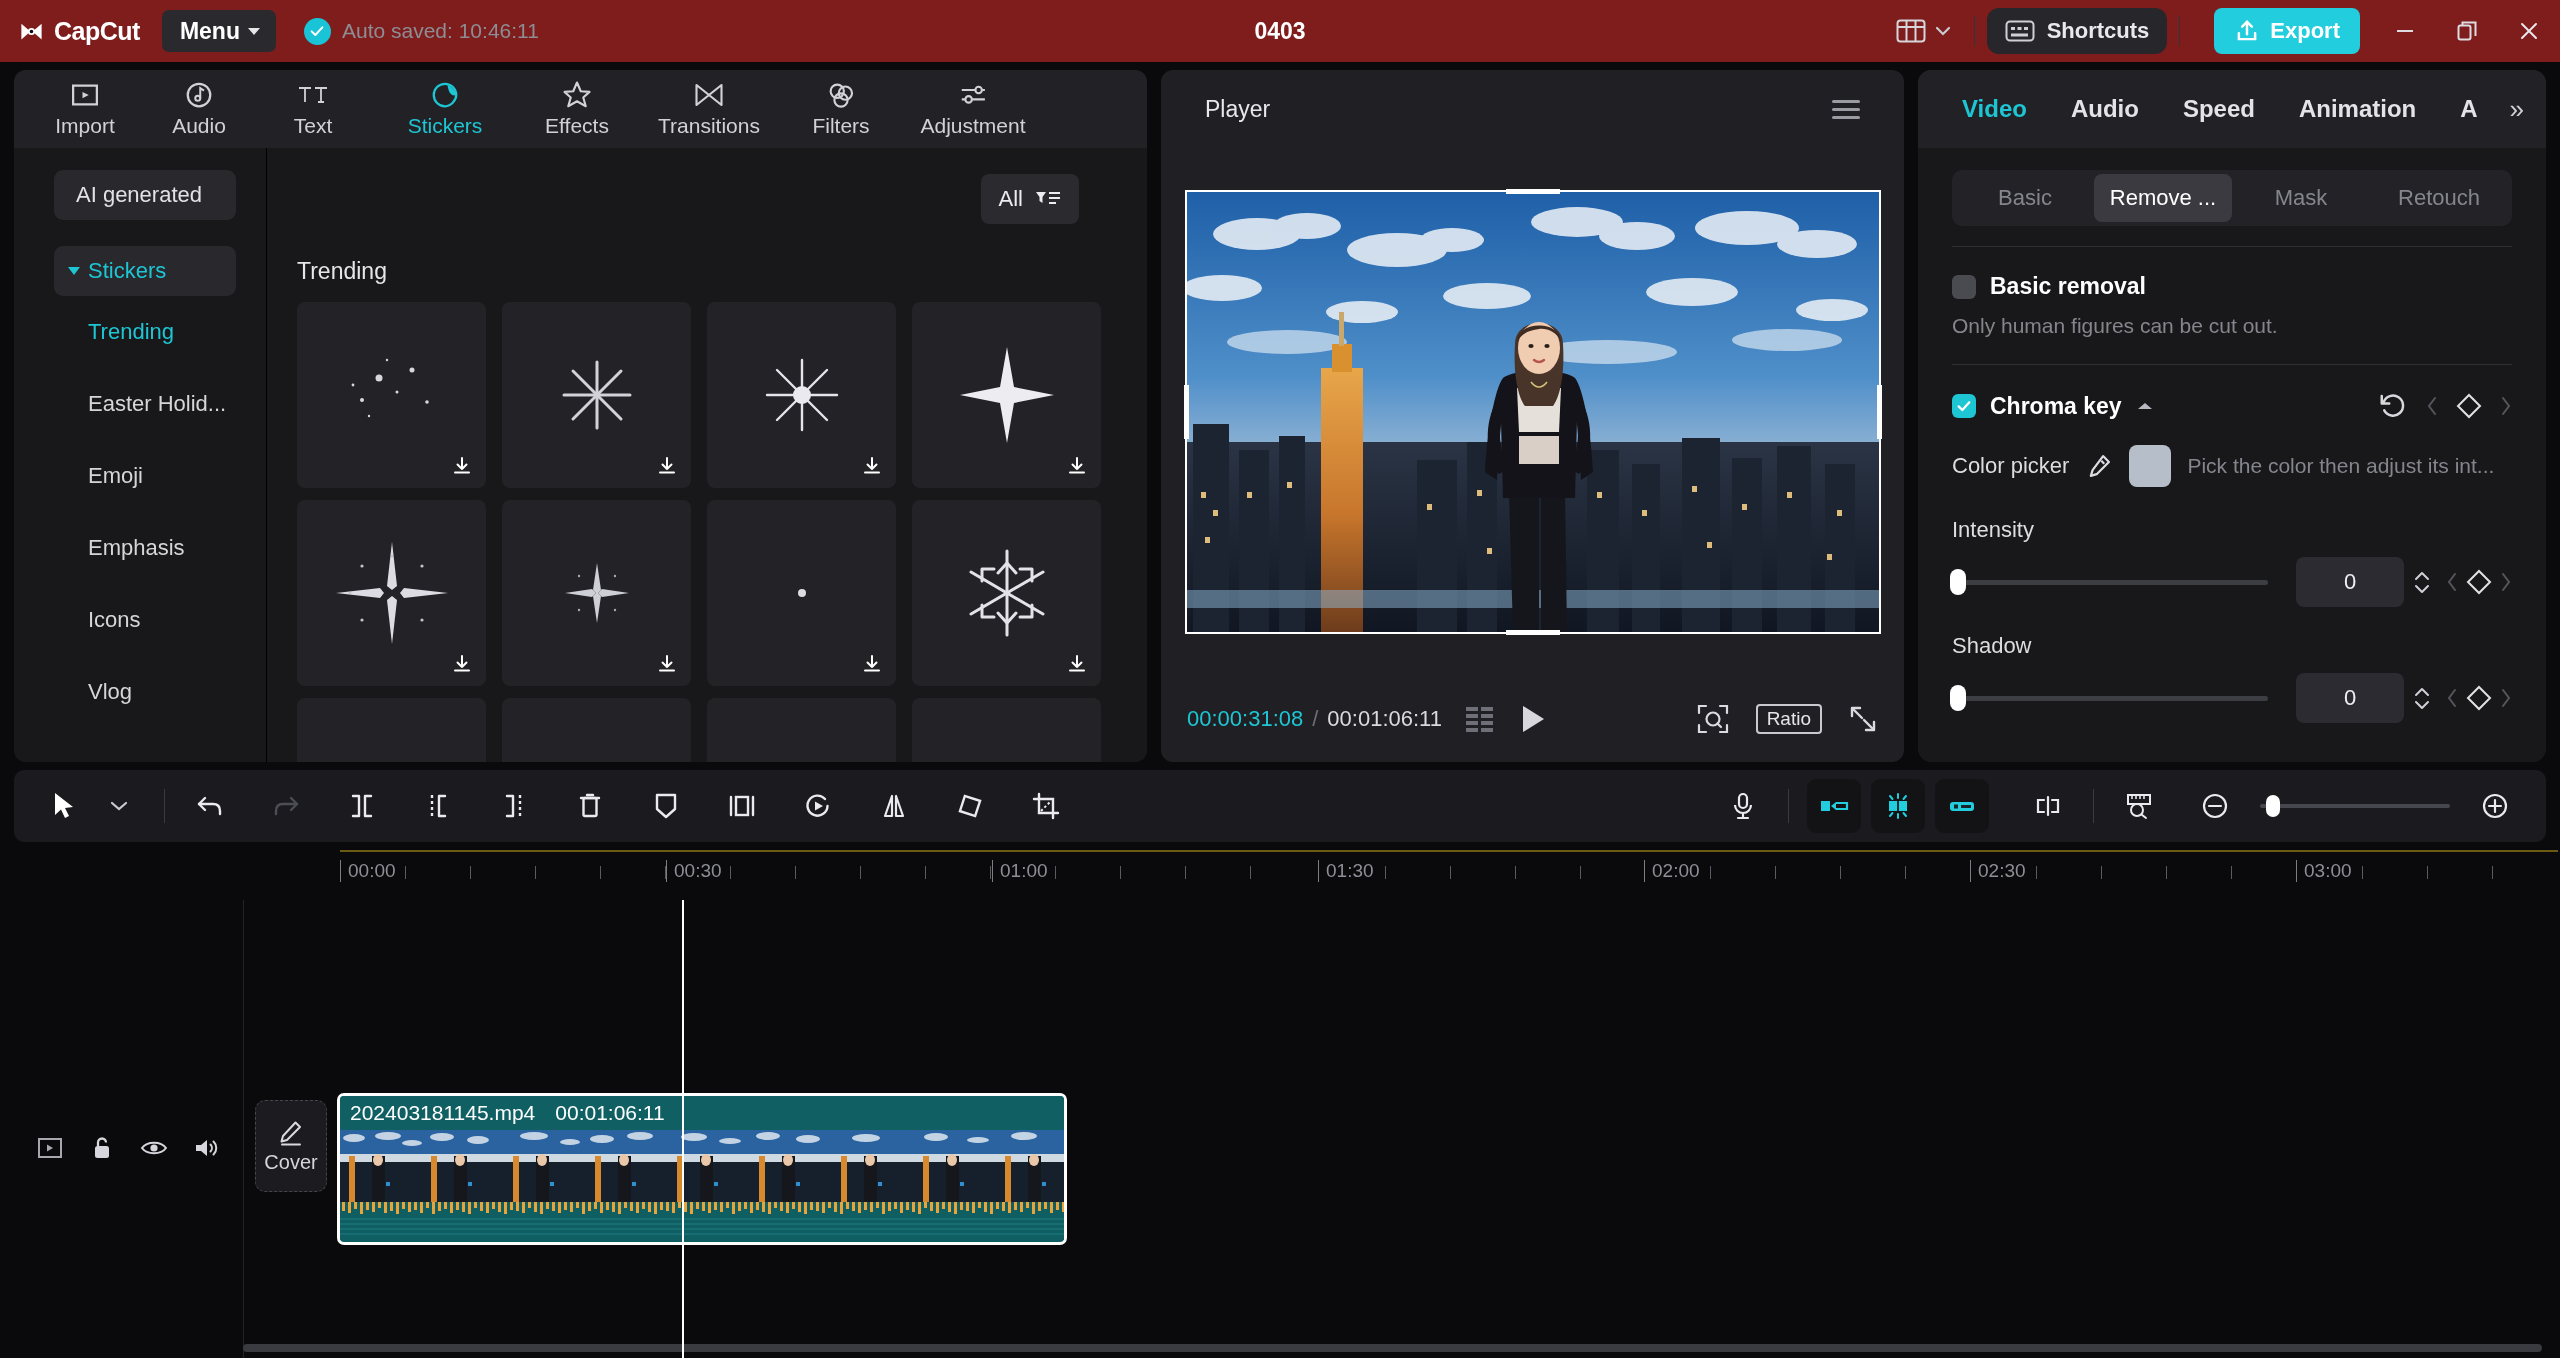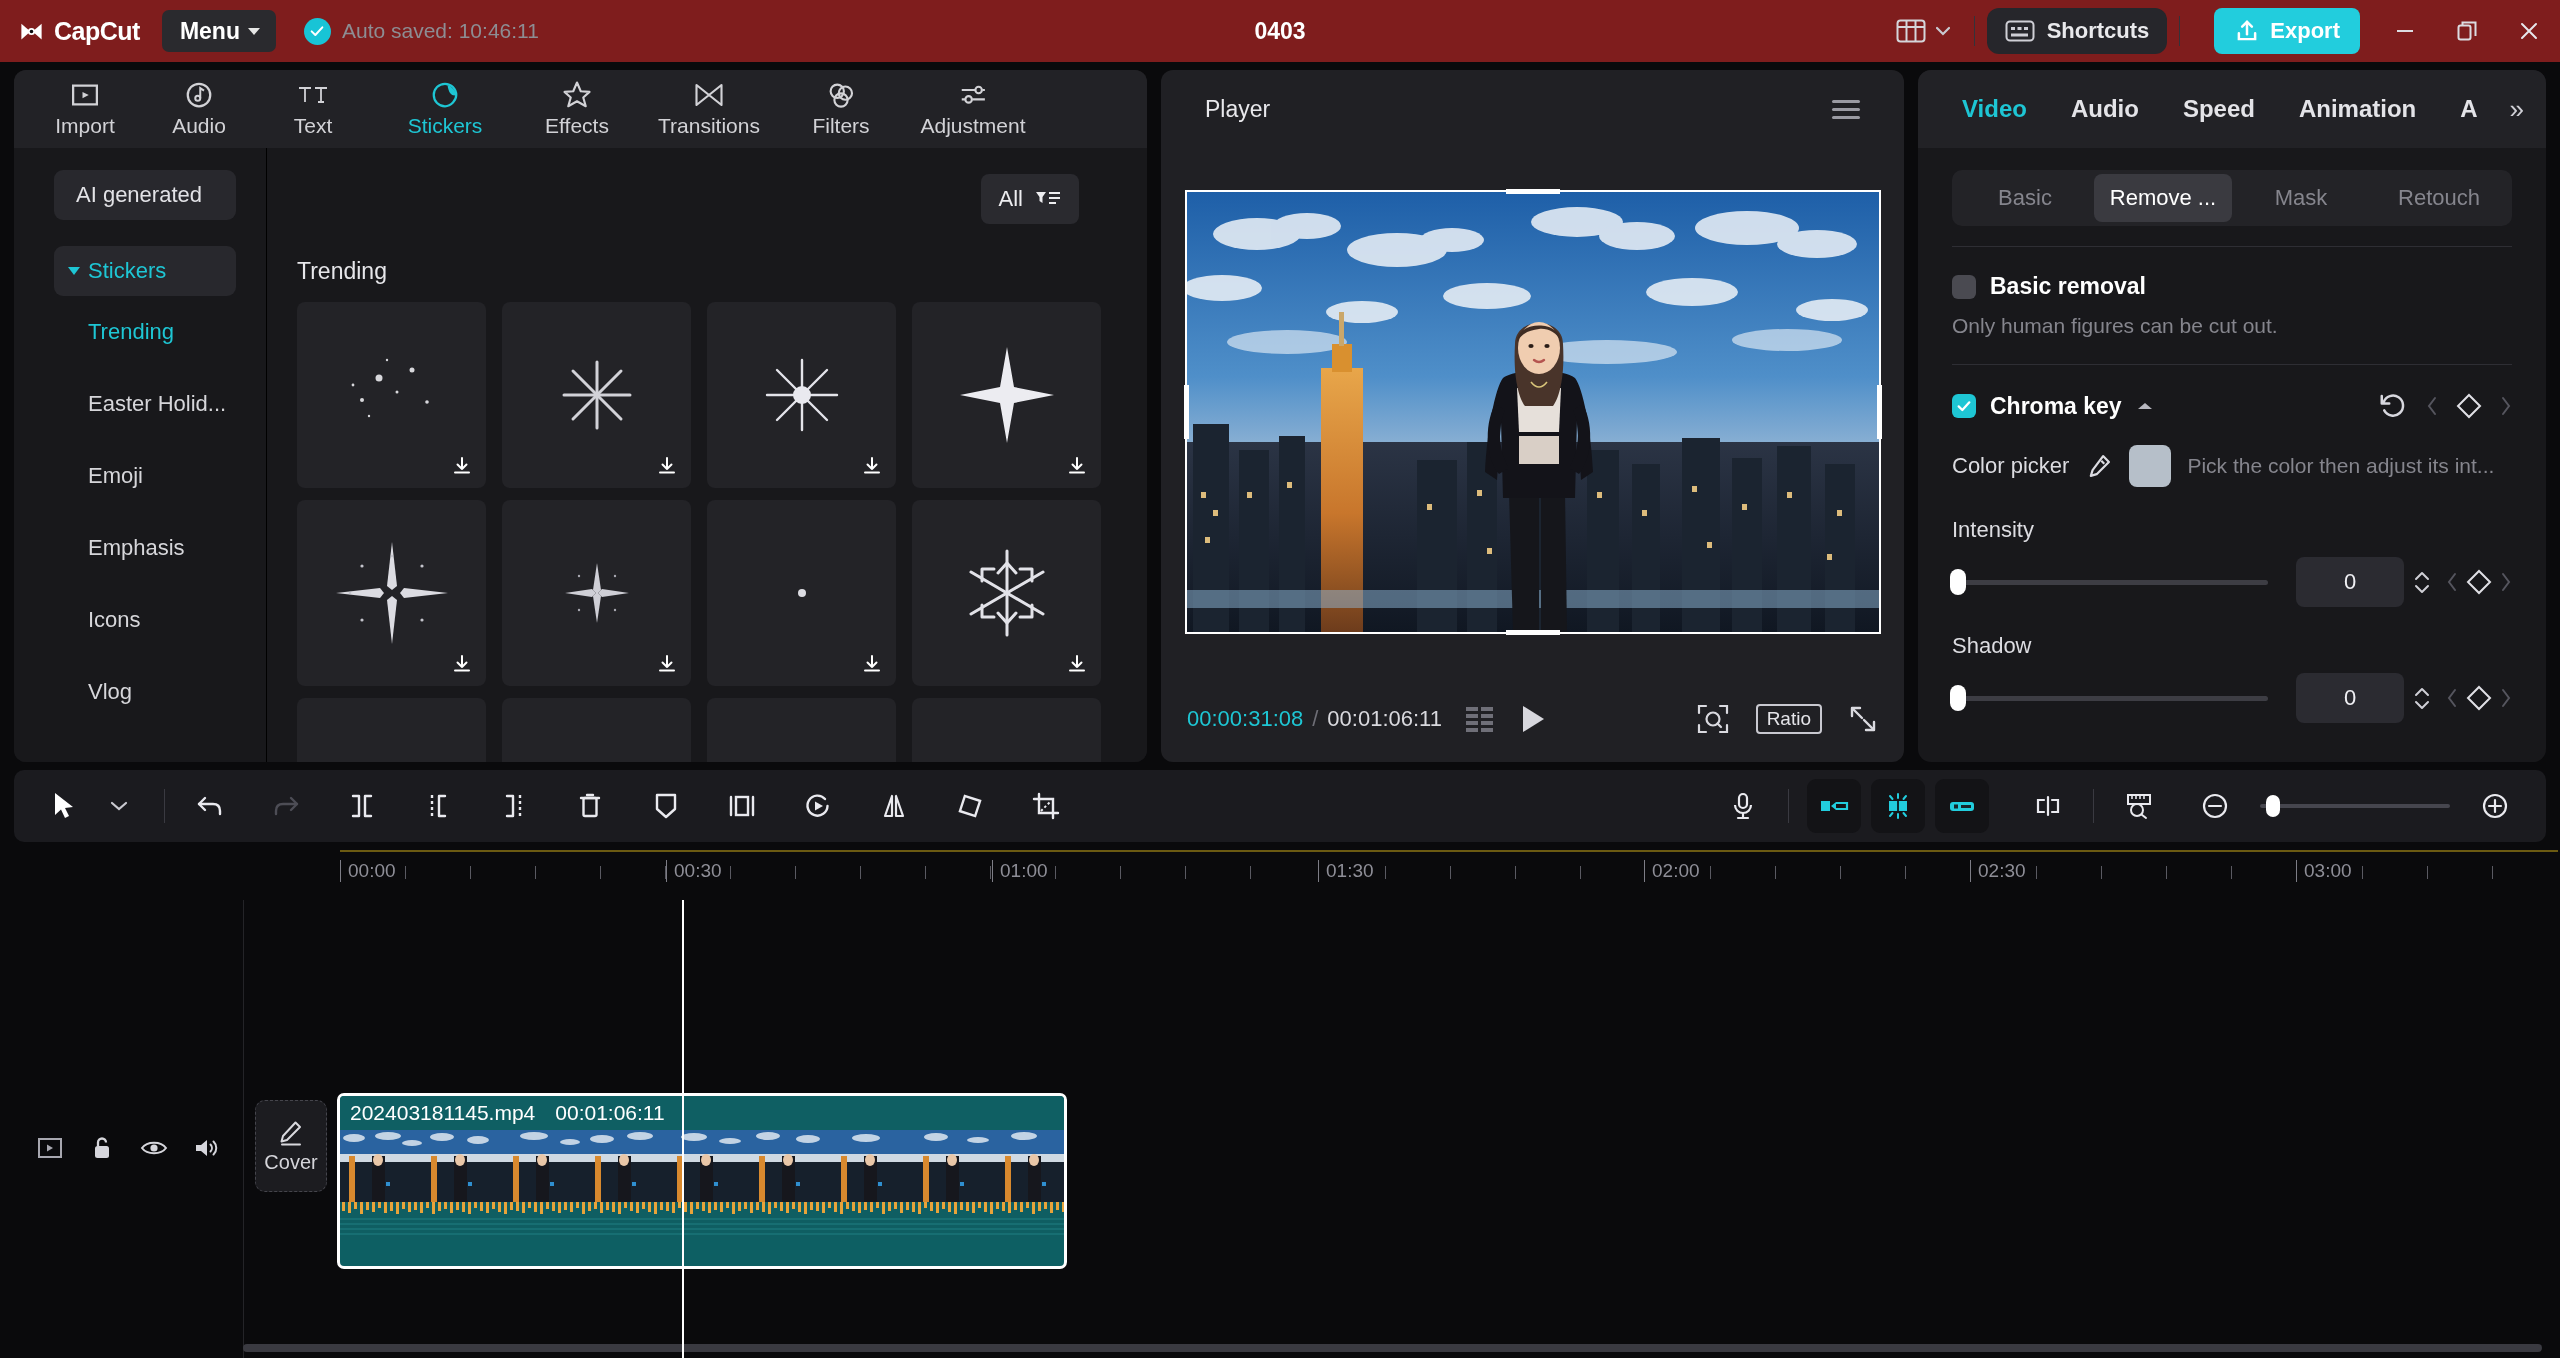--- a/index.html
+++ b/index.html
@@ -1190,21 +1190,21 @@
       </div>
 
       <div class="coverbtn" style="left:255px; top:200px; width:72px; height:92px;">
         <svg width="28" height="28" viewBox="0 0 28 28" fill="none">
             <path d="M18.5 3.5 L23 8 L10 21 L4.5 22.5 L6 17 Z" stroke="#d9d9de" stroke-width="2" stroke-linejoin="round"></path>
             <line x1="5" y1="25.5" x2="23" y2="25.5" stroke="#d9d9de" stroke-width="2" stroke-linecap="round"></line>
           </svg>
         <span>Cover</span>
       </div>
 
-      <div class="clip" style="left:337px; top:193px; width:730px; height:176px;">
+      <div class="clip" style="left:337px; top:193px; width:730px; height:152px;">
         <div class="clip-head">
           <span class="clip-name">202403181145.mp4</span>
           <span class="clip-dur">00:01:06:11</span>
         </div>
         <div class="thumbstrip">
           <div class="thumb">
               <svg width="82" height="72" viewBox="0 0 82 72" preserveAspectRatio="none">
                 <rect width="82" height="72" fill="#2c5f93"></rect>
                 <rect y="0" width="82" height="24" fill="#2a63a0"></rect>
                 <g fill="#eaf0f6" opacity=".8">

